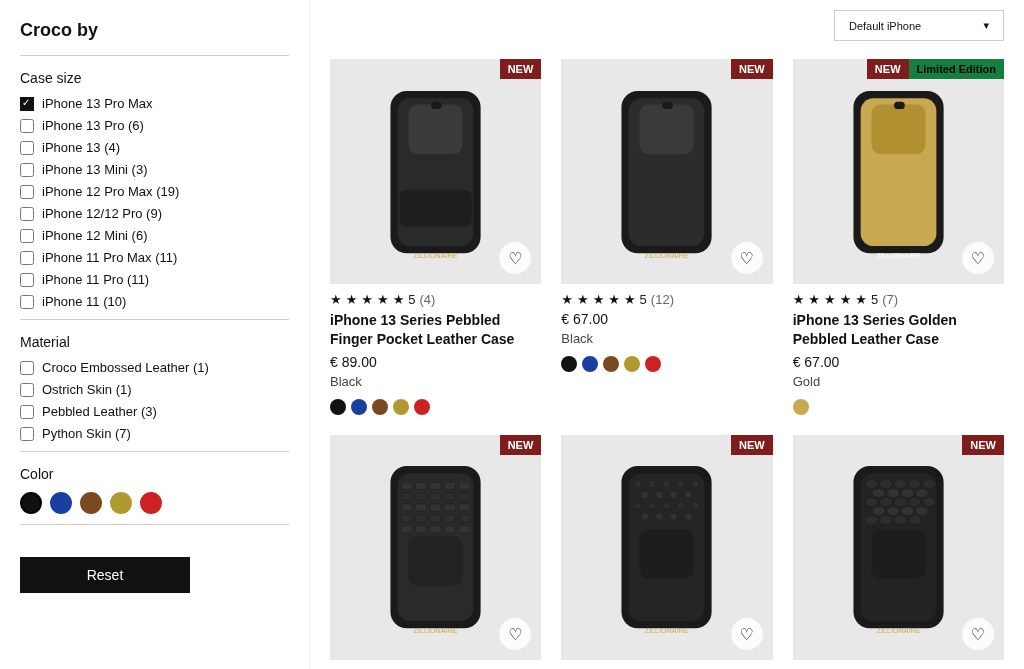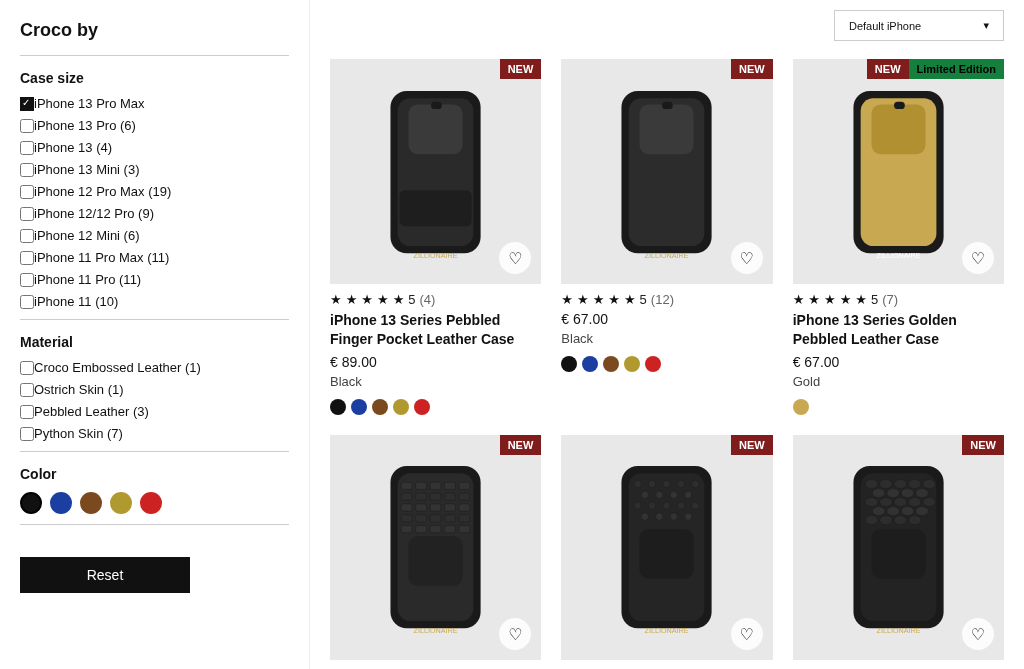--- a/index.html
+++ b/index.html
@@ -3,22 +3,22 @@
   <meta charset="utf-8">
   <style>
     * { box-sizing: border-box; margin: 0; padding: 0; }
     body { font-family: Arial, sans-serif; background: #fff; color: #111; font-size: 14px; }
     .page { display: flex; width: 1024px; min-height: 669px; }
 
     
     .sidebar { width: 310px; min-width: 310px; padding: 20px 20px 20px 20px; border-right: 1px solid #eee; }
     .sidebar-title { font-size: 18px; font-weight: bold; margin-bottom: 14px; }
     .sidebar-divider { border: none; border-top: 1px solid #ccc; margin: 10px 0 14px 0; }
-    .filter-section-title { font-size: 14px; font-weight: bold; margin-bottom: 10px; }
-    .filter-item { display: flex; align-items: center; margin-bottom: 7px; font-size: 13px; }
+    .filter-section-title { font-size: 14px; font-weight: normal; margin-bottom: 10px; }
+    .filter-item { display: flex; align-items: center; gap: 8px; margin-bottom: 7px; font-size: 13px; }
     .filter-item input[type="checkbox"] { width: 14px; height: 14px; accent-color: #111; cursor: pointer; }
     .filter-item.checked-item input { appearance: none; -webkit-appearance: none; width: 14px; height: 14px; background: #111; border: 1px solid #111; position: relative; }
     .filter-item.checked-item input::after { content: '✓'; color: #fff; font-size: 10px; position: absolute; top: -1px; left: 1px; }
     .color-swatches { display: flex; gap: 8px; margin-top: 8px; }
     .color-swatch { width: 22px; height: 22px; border-radius: 50%; cursor: pointer; border: 2px solid transparent; }
     .color-swatch.active { border-color: #000; }
     .reset-btn { background: #111; color: #fff; border: none; padding: 10px 0; width: 170px; font-size: 14px; cursor: pointer; text-align: center; margin-top: 18px; }
 
     
     .main { flex: 1; padding: 10px 20px 20px 20px; }

